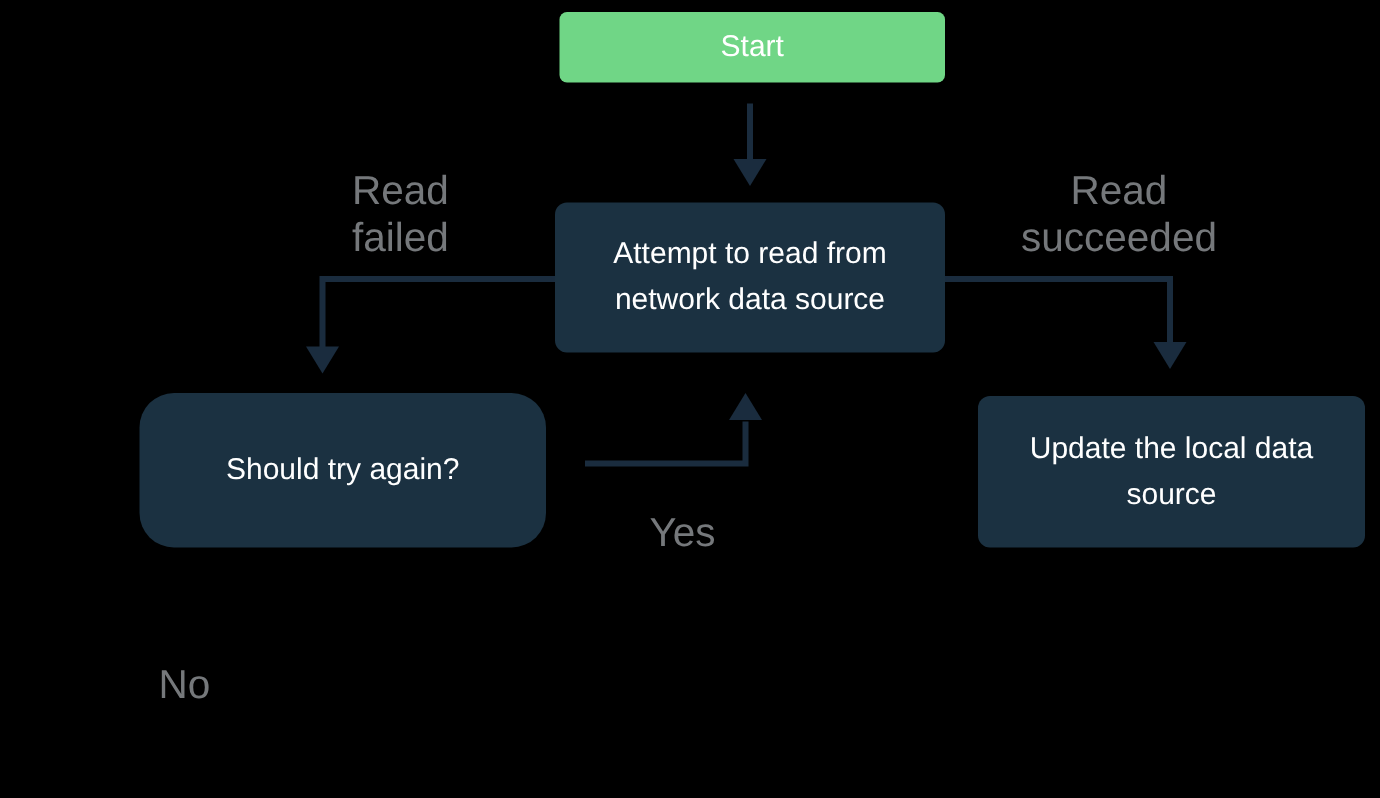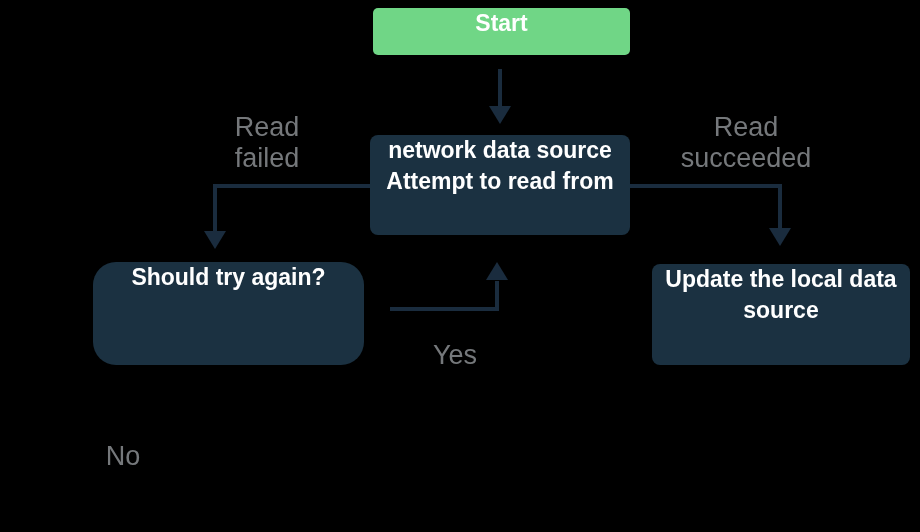--- a/index.html
+++ b/index.html
@@ -18,24 +18,25 @@
   }
   svg .line { stroke: var(--arrow, #1a2c3e); stroke-width: 4; fill: none; }
   svg .head { fill: var(--arrow, #1a2c3e); stroke: none; }
 
   .node {
     position: absolute;
     box-sizing: border-box;
     display: flex;
     flex-direction: column;
     align-items: center;
+    justify-content: center;
     text-align: center;
     color: var(--node-text, #fff);
-    font-weight: 700;
-    font-size: 23px;
+    font-weight: 400;
+    font-size: 20px;
     line-height: 31px;
     background: var(--node-fill, #1b3141);
     border-radius: 8px;
   }
   .node-start {
     left: 373px; top: 8px; width: 257px; height: 47px;
     background: var(--start-fill, #70d686);
     border-radius: 5px;
   }
   .node-attempt { left: 370px; top: 135px; width: 260px; height: 100px; }
@@ -88,22 +89,22 @@
       <path class="line" d="M390 309 L497 309 L497 281"></path>
       <polygon class="head" points="486,280 508,280 497,262"></polygon>
     </g>
   </svg>
 
   <div class="node node-start">
     <span class="line-span">Start</span>
   </div>
 
   <div class="node node-attempt">
+    <span class="line-span">Attempt to read from</span>
     <span class="line-span">network data source</span>
-    <span class="line-span">Attempt to read from</span>
   </div>
 
   <div class="node node-should">
     <span class="line-span">Should try again?</span>
   </div>
 
   <div class="node node-update">
     <span class="line-span">Update the local data</span>
     <span class="line-span">source</span>
   </div>

